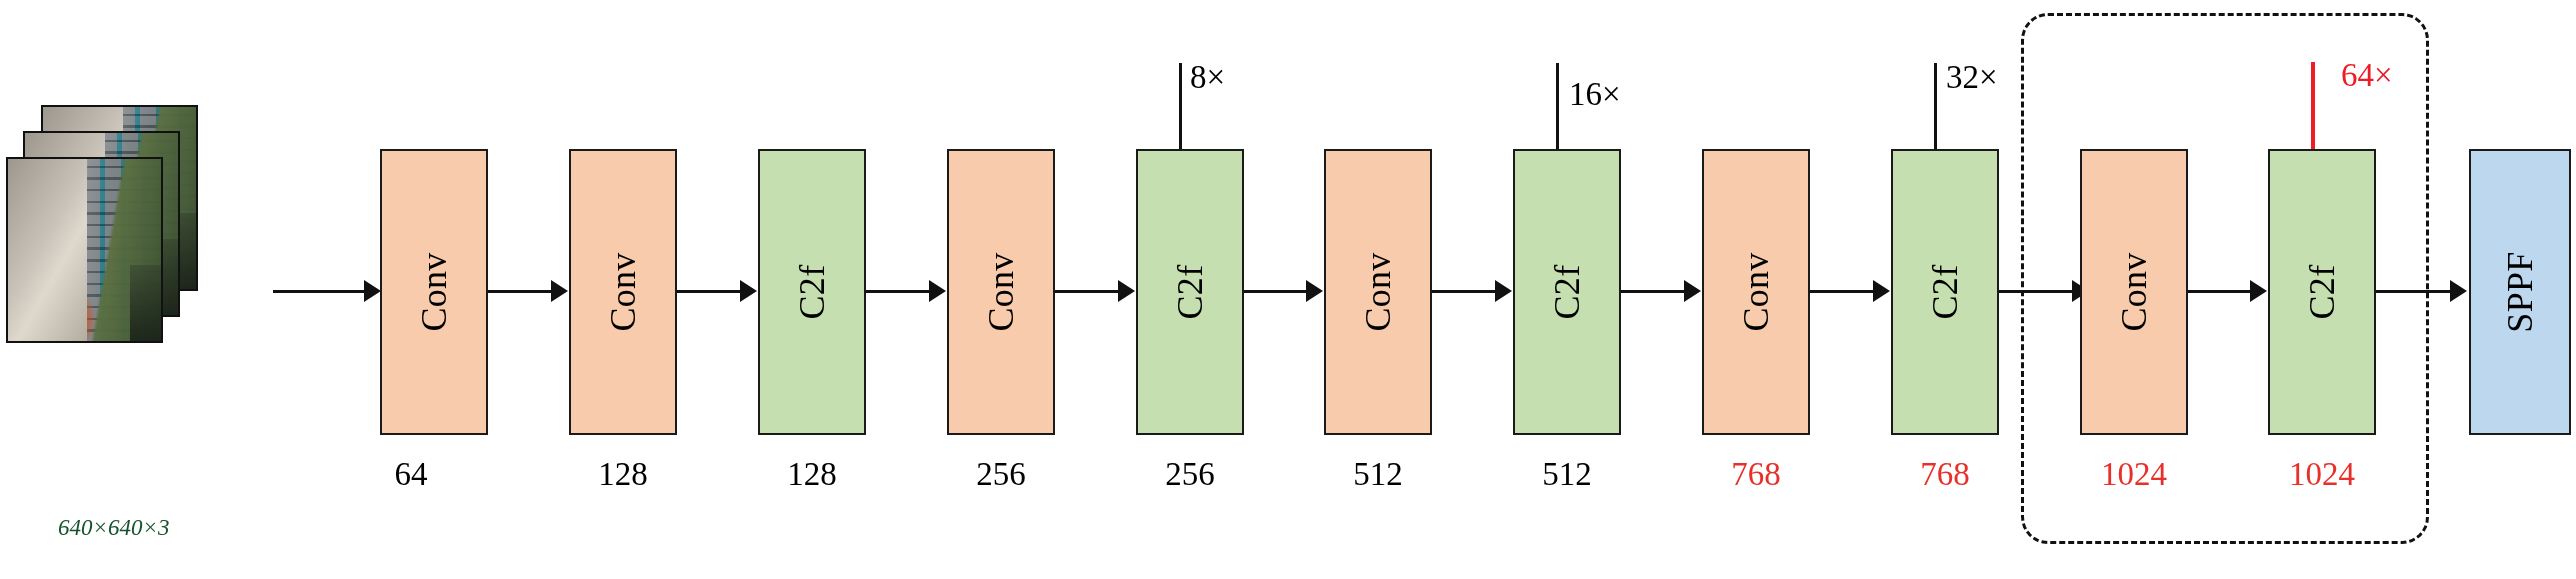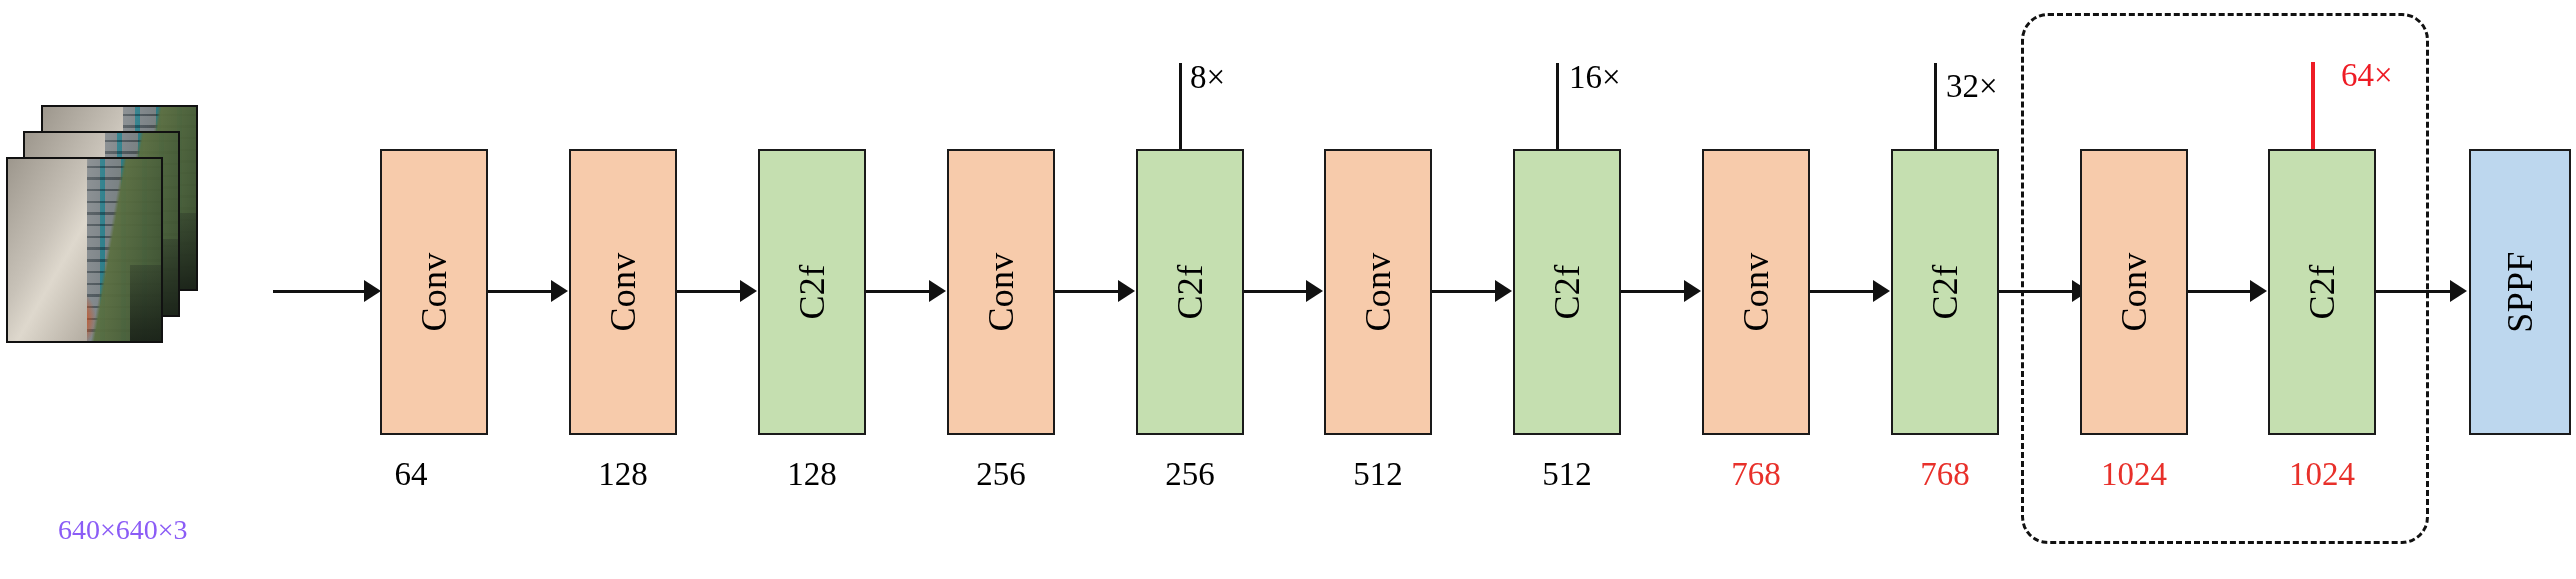--- a/index.html
+++ b/index.html
@@ -106,21 +106,21 @@
   .dashed-group{
     position:absolute;
     border:3.5px dashed #111111;
     border-radius:27px;
     box-sizing:border-box;
     background:transparent;
   }
 
   
   .input-caption{
-    position:absolute;font-size:28px;color:#8b5cf6;line-height:1;white-space:nowrap;
+    position:absolute;font-size:23px;color:#14532d;line-height:1;white-space:nowrap;font-style:italic;
   }
 </style>
 </head>
 <body>
 
 <div id="canvas">
 
   <div class="img-stack">
     <div class="img-sheet" style="left:41px;top:105px;">
       <div class="photo"></div>
@@ -176,24 +176,24 @@
   <div class="arrow-line" style="left:2187px;top:290px;width:65px;"></div>
   <div class="arrow-head" style="left:2250px;top:280px;"></div>
 
   <div class="arrow-line" style="left:2376px;top:290px;width:76px;"></div>
   <div class="arrow-head" style="left:2450px;top:280px;"></div>
 
   <div class="tick" style="left:1179px;top:63px;height:87px;"></div>
   <div class="tick-label" style="left:1190px;top:61px;">8×</div>
 
   <div class="tick" style="left:1556px;top:63px;height:87px;"></div>
-  <div class="tick-label" style="left:1569px;top:61px;">16×</div>
+  <div class="tick-label" style="left:1569px;top:78px;">16×</div>
 
   <div class="tick" style="left:1934px;top:63px;height:87px;"></div>
-  <div class="tick-label" style="left:1946px;top:70px;text-align:center;">32×</div>
+  <div class="tick-label" style="left:1946px;top:61px;text-align:center;">32×</div>
 
   <div class="tick red" style="left:2311px;top:62px;height:89px;"></div>
   <div class="tick-label red" style="left:2324px;top:59px;">64×</div>
 
   <div class="block conv" style="left:380px;top:149px;width:108px;height:286px;">
     <span class="lbl">Conv</span>
   </div>
   <div class="chan" style="left:357px;top:458px;width:108px;">64</div>
 
   <div class="block conv" style="left:569px;top:149px;width:108px;height:286px;">

